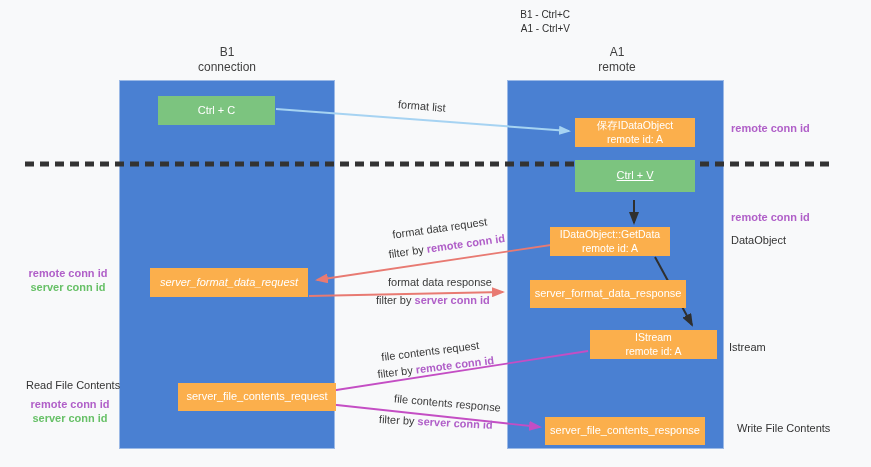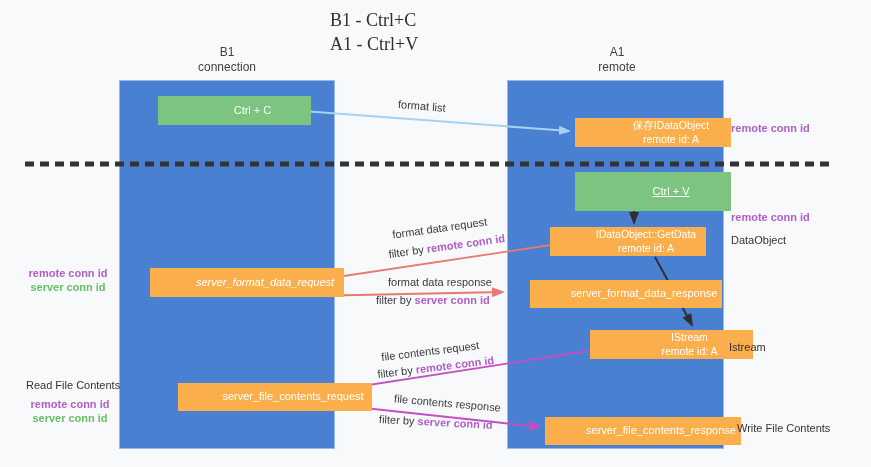--- a/index.html
+++ b/index.html
@@ -1,29 +1,29 @@
 <!DOCTYPE html>
 <html><head>
 <meta charset="utf-8">
 <style>
   html,body{margin:0;padding:0;}
   body{font-family:"Liberation Sans","DejaVu Sans",sans-serif;background:#f8f9fa;}
   .stage{position:relative;width:871px;height:467px;background:#f8f9fa;overflow:hidden;}
 
-  .title{position:absolute;left:330px;top:8px;width:240px;text-align:left;
-         font-size:18px;line-height:1.35;color:#2f2f2f;font-family:Liberation Serif, serif;}
+  .title{position:absolute;left:330px;top:8px;width:240px;text-align:right;
+         font-size:10px;line-height:1.35;color:#2f2f2f;}
 
   .col-header{position:absolute;width:160px;text-align:center;font-size:12px;
               line-height:1.25;color:#3f3f3f;top:45px;}
   .col{position:absolute;top:80px;height:369px;background:#4a80d2;
        border:1px solid rgba(255,255,255,.45);box-sizing:border-box;}
 
   .box{position:absolute;display:flex;flex-direction:column;align-items:center;
        justify-content:center;color:#ffffff;text-align:center;line-height:1.25;
-       font-size:11px;padding-left:36px;}
+       font-size:11px;}
   .box.orange{background:#fbaf4c;}
   .box.green{background:#7cc47f;}
   .box .l2{font-size:10.5px;}
 
   .lbl{position:absolute;white-space:nowrap;font-size:11px;color:#3a3a3a;}
   .lbl .purple{color:#b05fc8;font-weight:bold;}
   .bold-purple{color:#b05fc8;font-weight:bold;}
   .bold-green{color:#67c067;font-weight:bold;}
   .dark{color:#333333;}
 
@@ -89,21 +89,21 @@
 
   <div class="box green" style="left:158px;top:96px;width:117px;height:29px;">
     <div>Ctrl + C</div>
   </div>
 
   <div class="box orange" style="left:575px;top:118px;width:120px;height:29px;">
     <div class="l2">保存IDataObject</div>
     <div class="l2">remote id: A</div>
   </div>
 
-  <div class="box green" style="left:575px;top:172px;width:120px;height:39px;text-decoration:underline;">
+  <div class="box green" style="left:575px;top:160px;width:120px;height:32px;text-decoration:underline;">
     <div>Ctrl + V</div>
   </div>
 
   <div class="box orange" style="left:550px;top:227px;width:120px;height:29px;">
     <div class="l2">IDataObject::GetData</div>
     <div class="l2">remote id: A</div>
   </div>
 
   <div class="box orange" style="left:150px;top:268px;width:158px;height:29px;font-style:italic;">
     <div>server_format_data_request</div>

